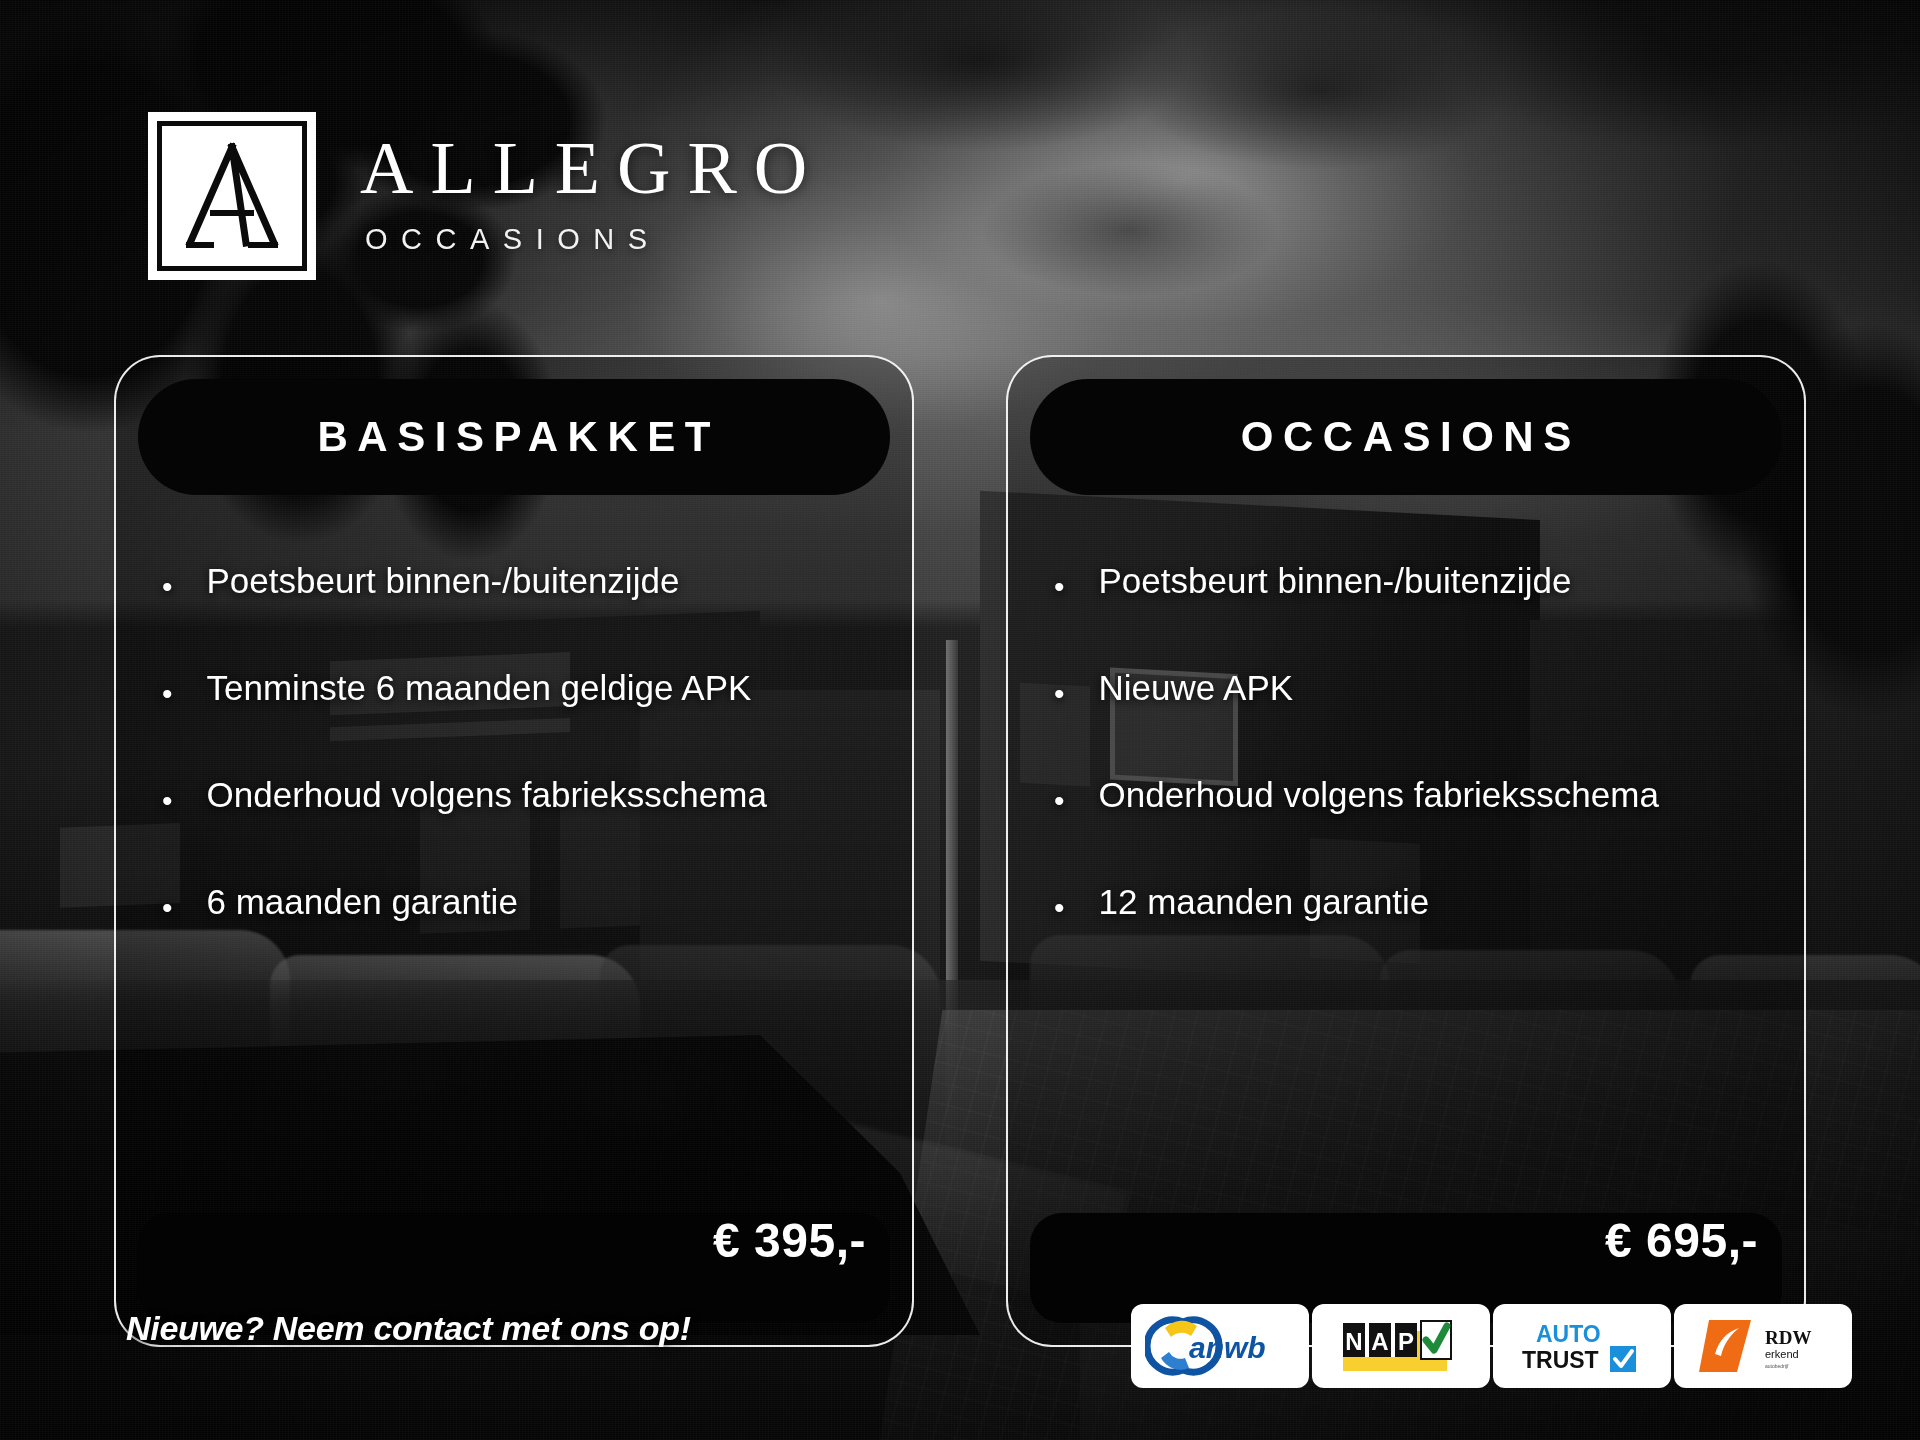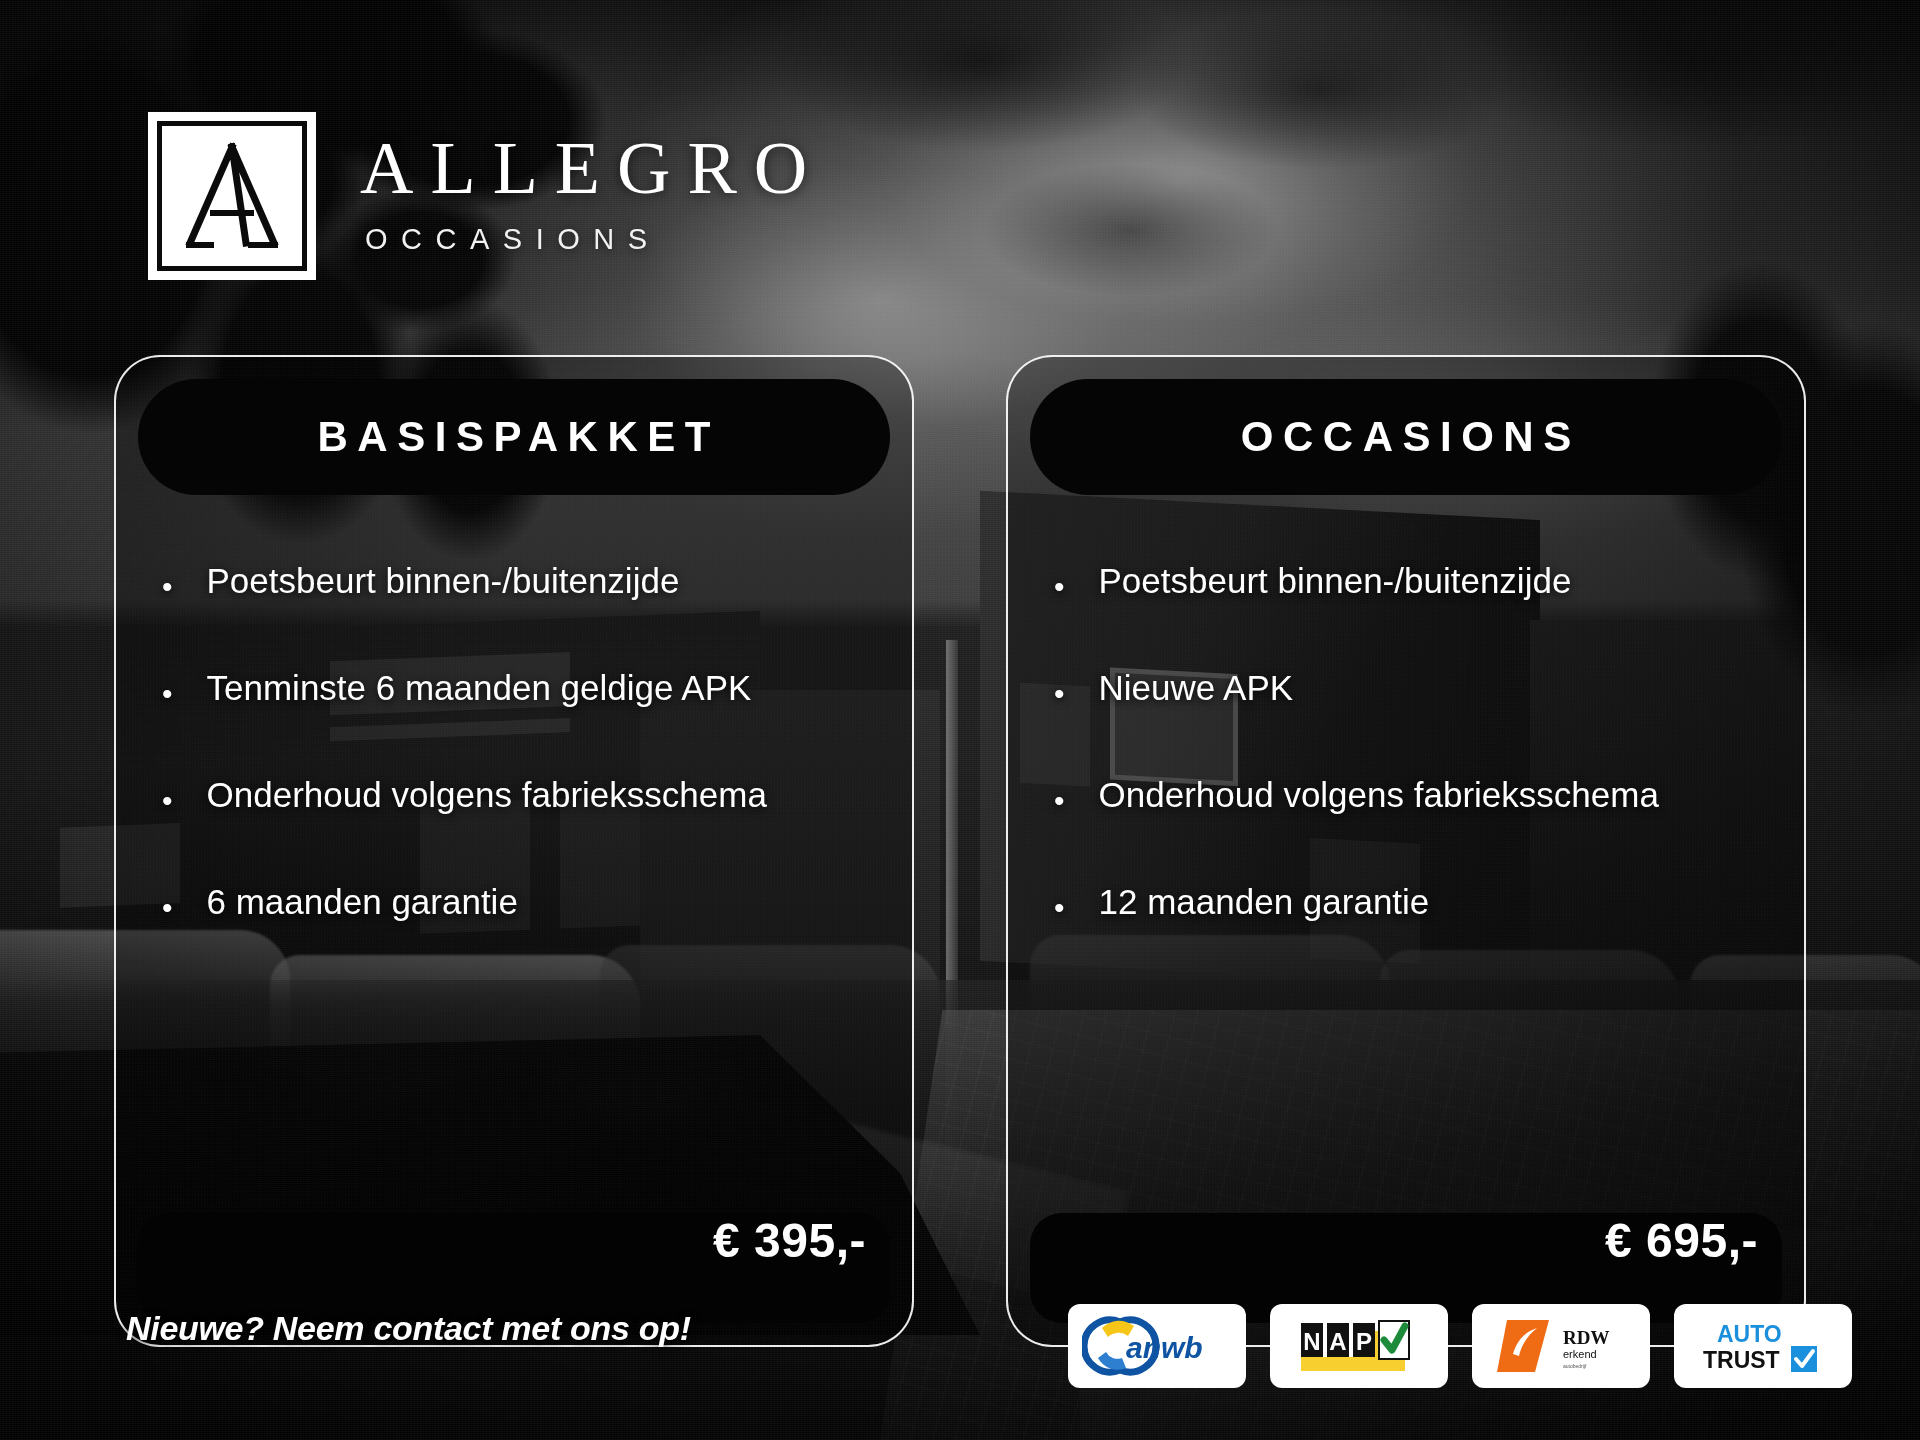--- a/index.html
+++ b/index.html
@@ -305,21 +305,21 @@
     font-weight: 700;
     font-style: italic;
     letter-spacing: -.3px;
     text-shadow: 0 2px 10px rgba(0,0,0,.9);
     white-space: nowrap;
   }
   .badges {
     position: absolute;
     right: 68px; bottom: 52px;
     display: flex;
-    gap: 24px;
+    gap: 3px;
   }
   .badge {
     width: 178px; height: 84px;
     background: #ffffff;
     border-radius: 12px;
     display: flex;
     align-items: center;
     justify-content: center;
     overflow: hidden;
   }
@@ -467,34 +467,34 @@
           <rect x="70" y="10" width="22" height="34" fill="#111"></rect>
           <text x="29" y="37" text-anchor="middle" font-family="'Liberation Sans',sans-serif" font-size="24" font-weight="700" fill="#fff">N</text>
           <text x="55" y="37" text-anchor="middle" font-family="'Liberation Sans',sans-serif" font-size="24" font-weight="700" fill="#fff">A</text>
           <text x="81" y="37" text-anchor="middle" font-family="'Liberation Sans',sans-serif" font-size="24" font-weight="700" fill="#fff">P</text>
           <rect x="96" y="8" width="30" height="38" fill="#fff" stroke="#111" stroke-width="2"></rect>
           <path d="M101 27 L109 37 L122 13" fill="none" stroke="#1e8b3a" stroke-width="7" stroke-linecap="round" stroke-linejoin="round"></path>
         </svg>
       </div>
 
       <div class="badge">
+        <svg width="152" height="64" viewBox="0 0 152 64" aria-hidden="true">
+          <text x="30" y="28" font-family="'Liberation Sans',sans-serif" font-size="23" font-weight="700" fill="#1a8fdc">AUTO</text>
+          <text x="16" y="54" font-family="'Liberation Sans',sans-serif" font-size="23" font-weight="700" fill="#111">TRUST</text>
+          <rect x="104" y="32" width="26" height="26" fill="#1a8fdc"></rect>
+          <path d="M109 45 L115 52 L126 37" fill="none" stroke="#fff" stroke-width="4" stroke-linecap="round" stroke-linejoin="round"></path>
+        </svg>
+      </div>
+
+      <div class="badge">
         <svg width="156" height="64" viewBox="0 0 156 64" aria-hidden="true">
           <path d="M24 6 L66 6 L52 58 L14 58 Z" fill="#ef6c15"></path>
           <path d="M30 40 C34 26 42 18 54 14 C44 22 38 32 36 42 Z" fill="#fff"></path>
           <text x="80" y="30" font-family="'Liberation Serif',serif" font-size="19" font-weight="700" fill="#111">RDW</text>
           <text x="80" y="44" font-family="'Liberation Sans',sans-serif" font-size="11" fill="#111">erkend</text>
           <text x="80" y="54" font-family="'Liberation Sans',sans-serif" font-size="5" fill="#555">autobedrijf</text>
         </svg>
       </div>
 
-      <div class="badge">
-        <svg width="152" height="64" viewBox="0 0 152 64" aria-hidden="true">
-          <text x="30" y="28" font-family="'Liberation Sans',sans-serif" font-size="23" font-weight="700" fill="#1a8fdc">AUTO</text>
-          <text x="16" y="54" font-family="'Liberation Sans',sans-serif" font-size="23" font-weight="700" fill="#111">TRUST</text>
-          <rect x="104" y="32" width="26" height="26" fill="#1a8fdc"></rect>
-          <path d="M109 45 L115 52 L126 37" fill="none" stroke="#fff" stroke-width="4" stroke-linecap="round" stroke-linejoin="round"></path>
-        </svg>
-      </div>
-
     </div>
   </div>
 
 </div>
 
 </body></html>

